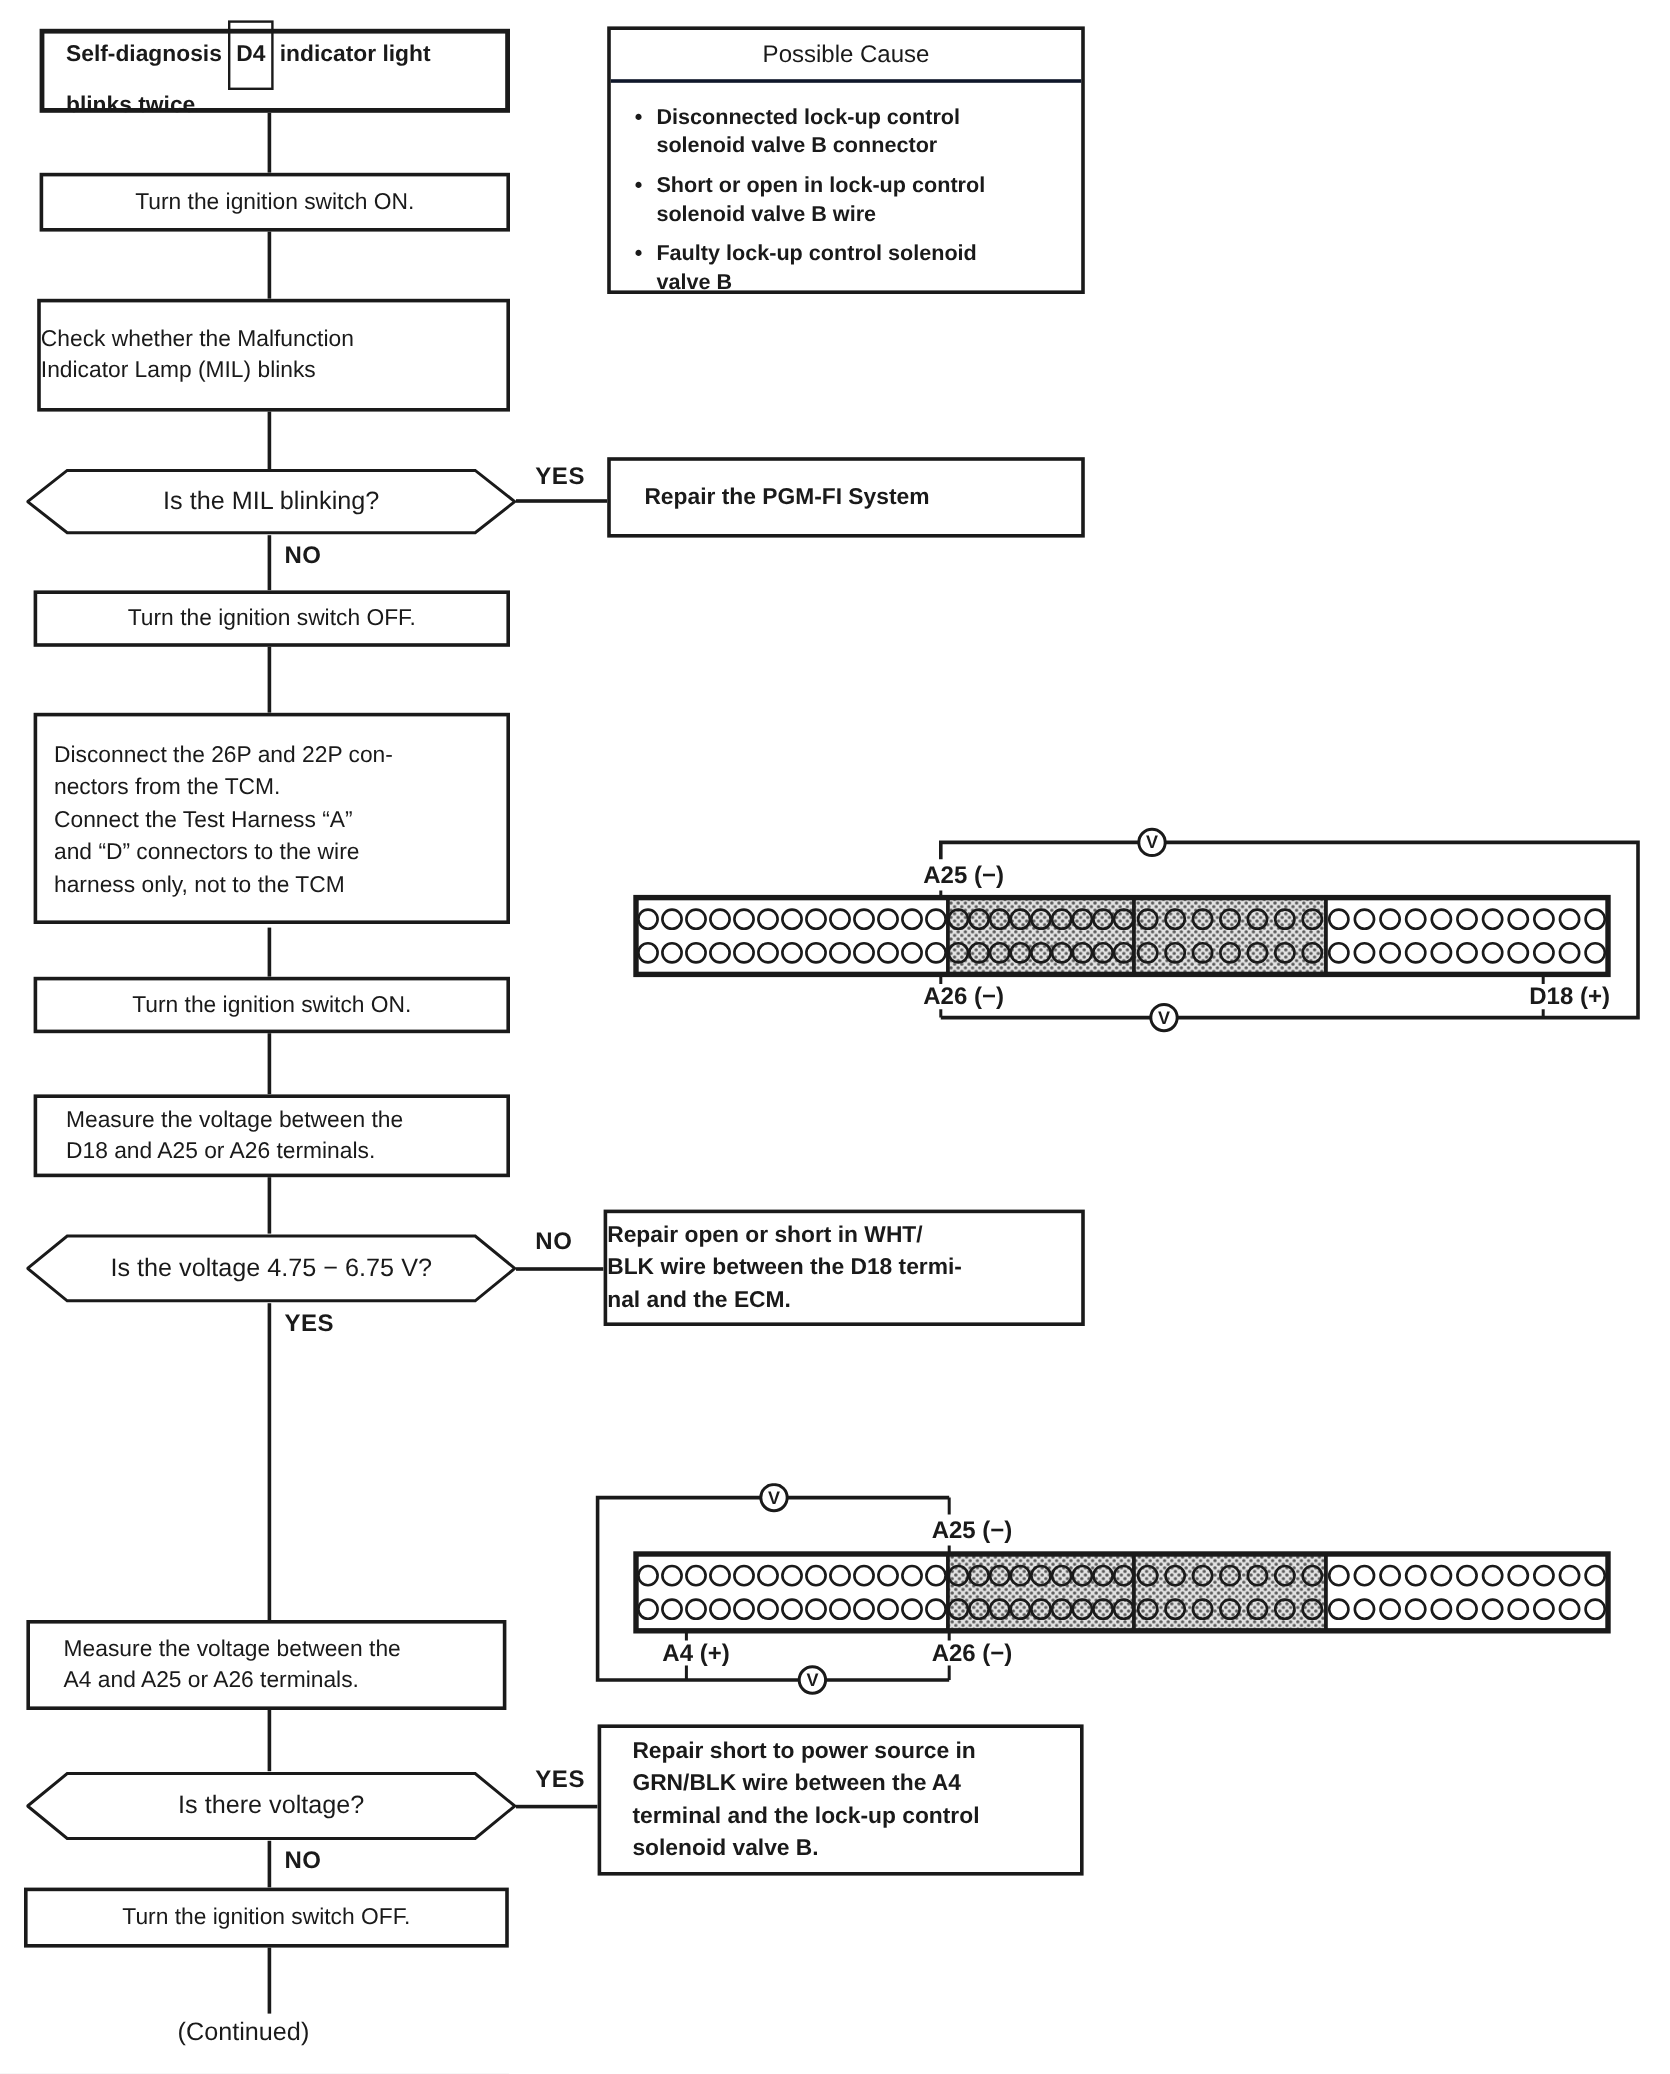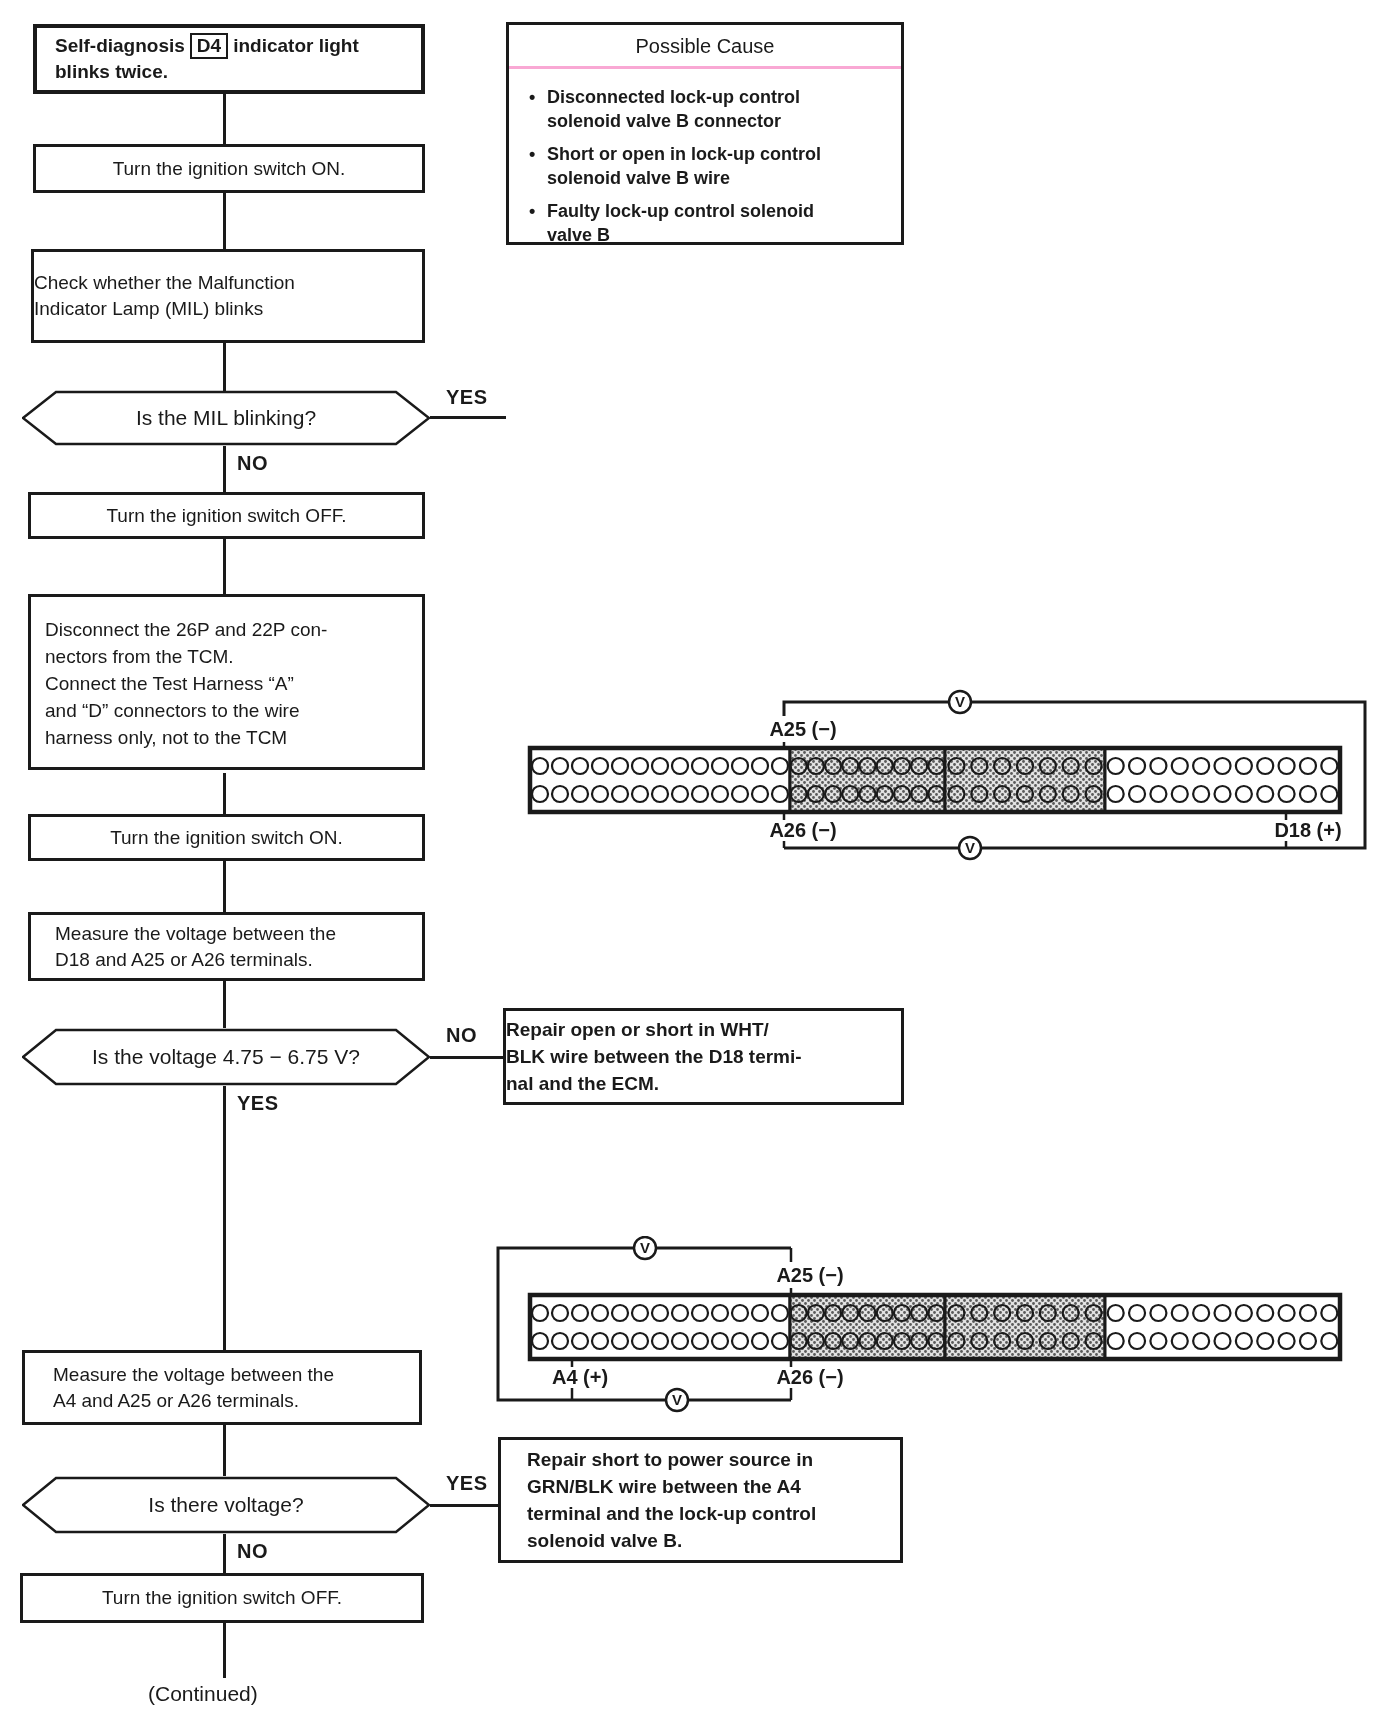--- a/index.html
+++ b/index.html
@@ -11,24 +11,24 @@
   .box.center{justify-content:center;text-align:center;}
   .box .txt{white-space:pre-line;}
   .bold{font-weight:700;}
   .stem{position:absolute;width:3px;background:#1a1a1a;}
   .hline{position:absolute;height:3px;background:#1a1a1a;}
   .branch-label{position:absolute;font-size:20px;font-weight:700;letter-spacing:.5px;}
   .hex{position:absolute;}
   .hex svg{position:absolute;left:0;top:0;}
   .hex .txt{position:absolute;left:0;top:0;width:100%;height:100%;display:flex;
             align-items:center;justify-content:center;font-size:21px;}
-  .d4{display:inline-block;border:2px solid #1a1a1a;padding:0 5px;margin:0 5px;
+  .d4{display:inline-block;border:2px solid #1a1a1a;padding:16px 5px;margin:0 5px;
       font-weight:700;line-height:22px;}
   
-  .pc-head{height:41px;border-bottom:3px solid #f9a8d4;display:flex;align-items:center;
+  .pc-head{height:41px;border-bottom:3px solid #0f172a;display:flex;align-items:center;
            justify-content:center;font-size:20px;font-weight:400;}
   .pc-body{padding:16px 14px 0 20px;}
   .pc-bullet{display:flex;margin-bottom:9px;font-size:18px;font-weight:700;line-height:24px;}
   .pc-dot{width:18px;flex:none;}
   .pc-text{white-space:pre-line;}
   .continued{position:absolute;font-size:21px;}
   svg text{font-family:"Liberation Sans","DejaVu Sans",sans-serif;}
   .pinlbl{font-size:20px;font-weight:700;}
   .vlbl{font-size:15px;font-weight:700;}
 </style>
@@ -62,20 +62,23 @@
   <div class="hex" style="left:22px;top:390px;width:408px;height:56px;">
     <svg width="408" height="56" viewBox="0 0 408 56">
       <polygon points="1,28 34,2 374,2 407,28 374,54 34,54" fill="#fff" stroke="#1a1a1a" stroke-width="2.5"></polygon>
     </svg>
     <div class="txt">Is the MIL blinking?</div>
   </div>
   <div class="hline" style="left:430px;top:416px;width:76px;"></div>
   <div class="branch-label" style="left:446px;top:386px;">YES</div>
   <div class="branch-label" style="left:237px;top:452px;">NO</div>
 
+  <div class="box bold" style="left:506px;top:381px;width:398px;height:67px;padding-left:28px;">
+    <div class="txt">Repair the PGM-FI System</div>
+  </div>
 
   <div class="stem" style="left:223px;top:446px;height:46px;"></div>
 
   <div class="box center" style="left:28px;top:492px;width:397px;height:47px;">
     <div class="txt">Turn the ignition switch OFF.</div>
   </div>
 
   <div class="stem" style="left:223px;top:539px;height:55px;"></div>
 
   <div class="box" style="left:28px;top:594px;width:397px;height:176px;align-items:flex-start;padding:19px 10px 0 14px;line-height:27px;">

